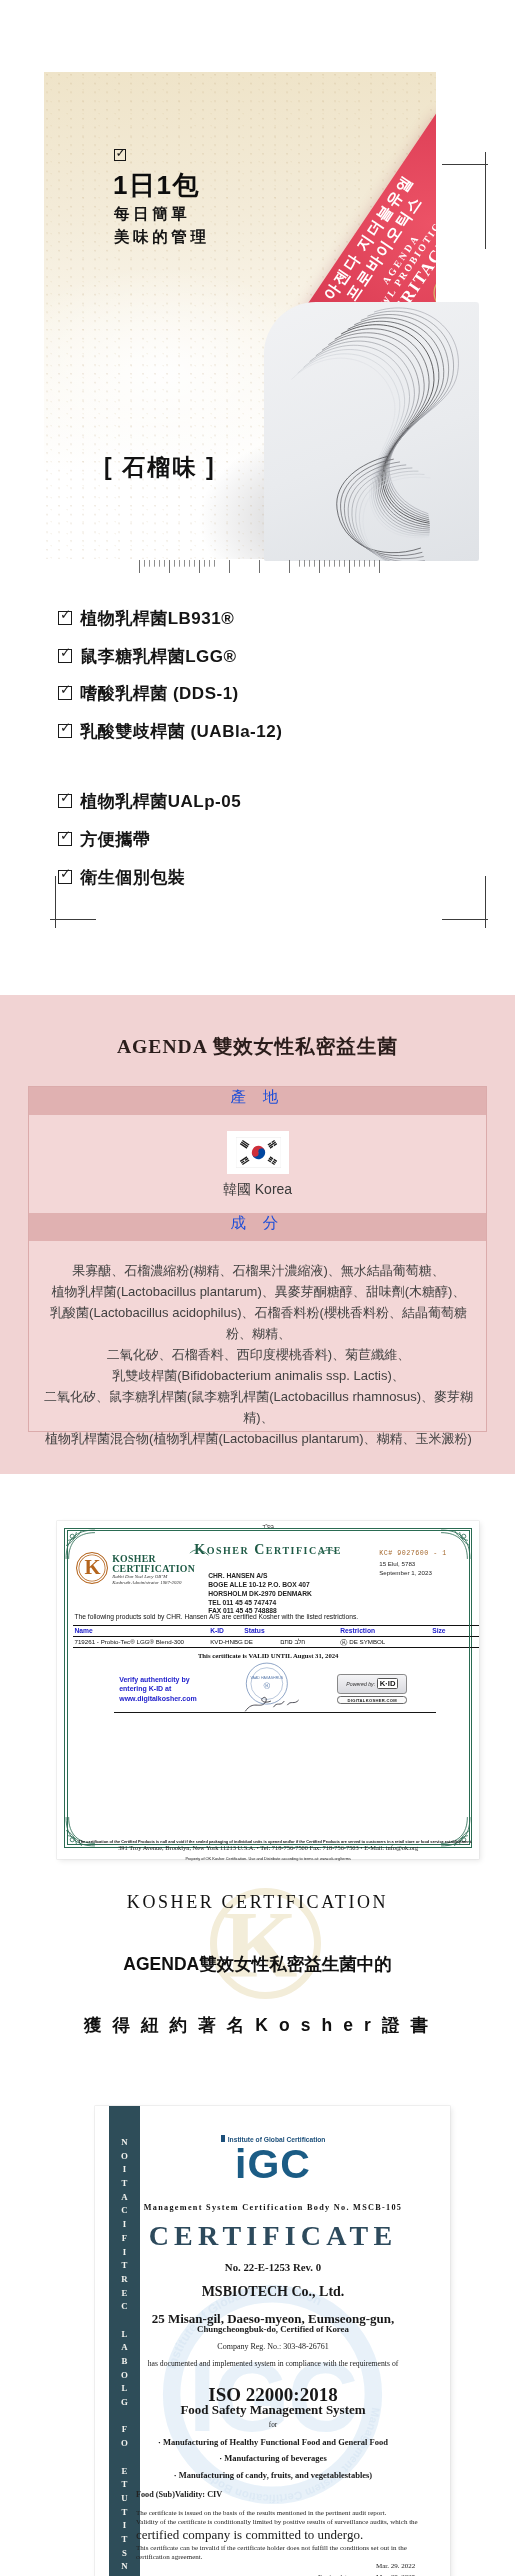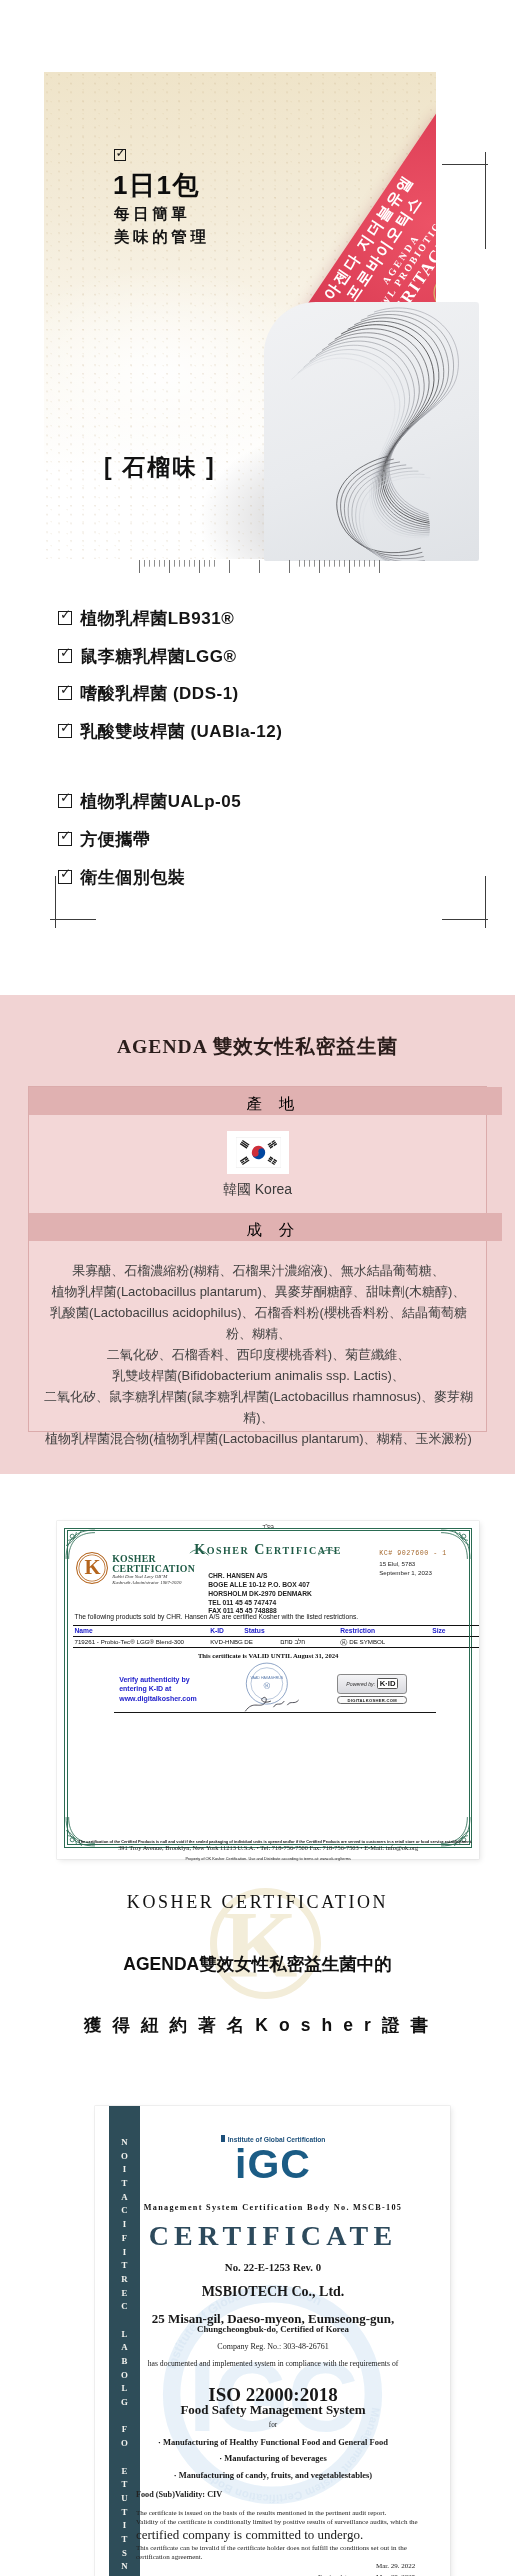--- a/index.html
+++ b/index.html
@@ -60,22 +60,22 @@
   .feat .cb{position:relative;width:12px;height:12px;border:1.3px solid #1b1b1b;margin-right:8.2px;flex:none;}
   .feat .cb .tick{position:absolute;left:1px;top:-5.2px;font-size:13.4px;font-weight:700;color:#1b1b1b;}
   .feat .lbl{font-size:17px;font-weight:600;letter-spacing:0.5px;color:#151515;white-space:nowrap;}
 
   
   .pink{position:absolute;left:0;top:995px;width:515px;height:479px;background:#f1d3d3;}
   .pink-title{position:absolute;left:0;top:38px;width:100%;text-align:center;
       font-size:19.6px;letter-spacing:1px;color:#2a1d1b;font-weight:600;}
   .pink-card{position:absolute;left:28px;top:91px;width:459px;height:346px;
       border:0.5px solid #dbabab;background:#f3d7d7;box-sizing:border-box;}
-  .pink-bar{position:absolute;left:0;width:100%;height:28px;background:#e0b1b1;color:#000000;
-      display:flex;align-items:flex-end;justify-content:center;font-size:15.5px;letter-spacing:6.2px;font-weight:500;padding-left:16px;}
+  .pink-bar{position:absolute;left:0;width:100%;height:28px;background:#e0b1b1;color:#1d4ed8;
+      display:flex;align-items:flex-start;justify-content:center;font-size:15.5px;letter-spacing:6.2px;font-weight:500;}
   .flag-box{position:absolute;left:198px;top:44px;width:62px;height:43px;background:#fff;
       display:flex;align-items:center;justify-content:center;}
   .origin-label{position:absolute;left:0;top:94px;width:100%;text-align:center;font-size:14px;color:#3a3a3a;}
   .ing{position:absolute;left:13px;top:173px;width:433px;text-align:center;
       font-size:13px;line-height:21px;color:#414141;}
 
   
   .paper{position:absolute;background:#fff;box-shadow:0 0 0 0.5px #e2e2e2, 1.5px 2.1px 5.2px rgba(0,0,0,.09);}
 
   

